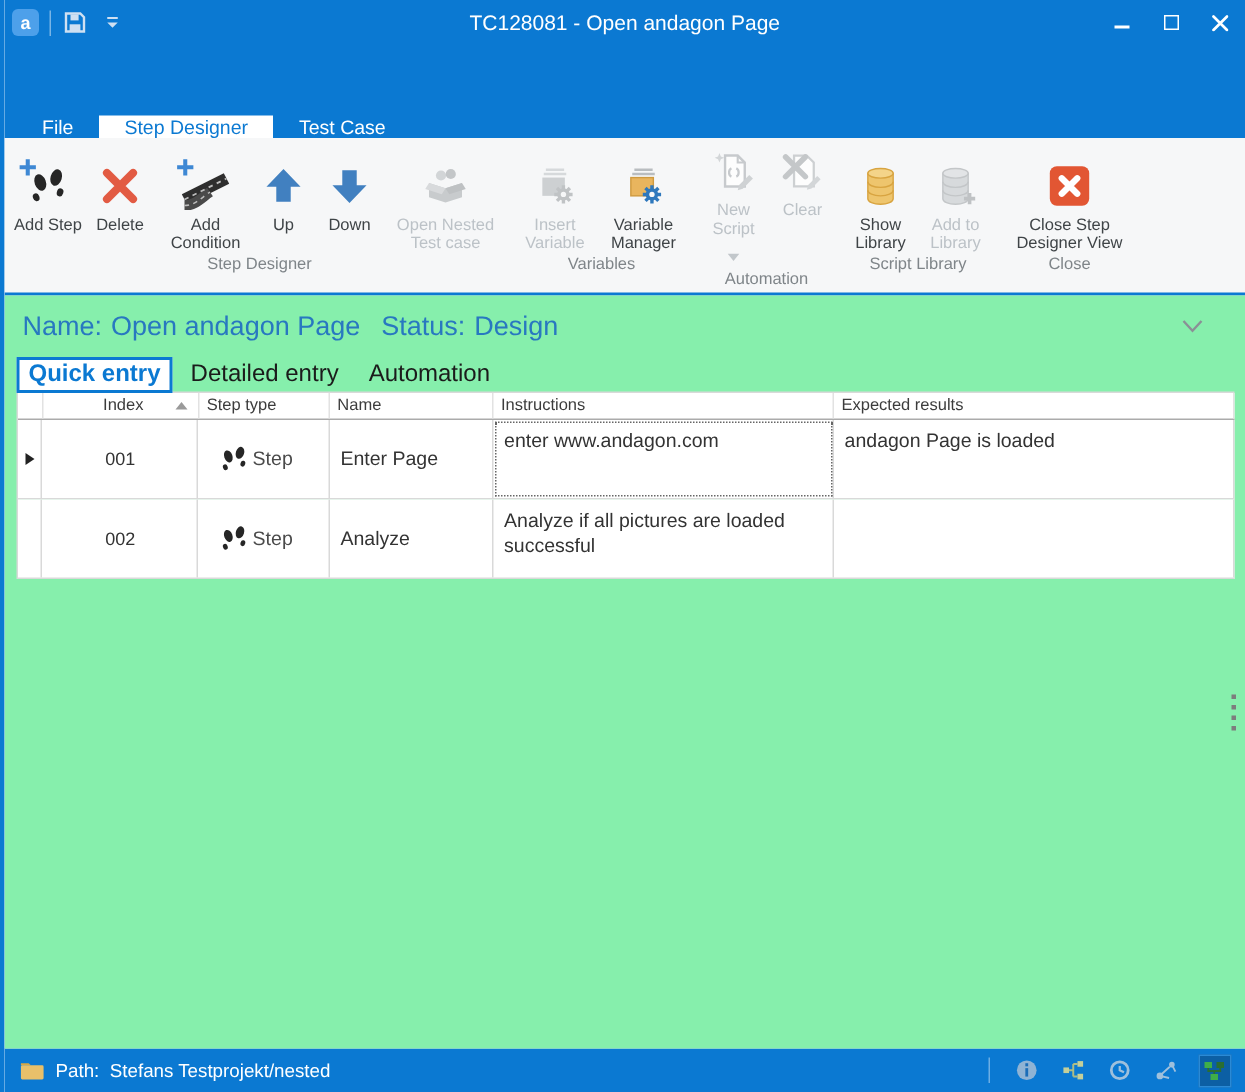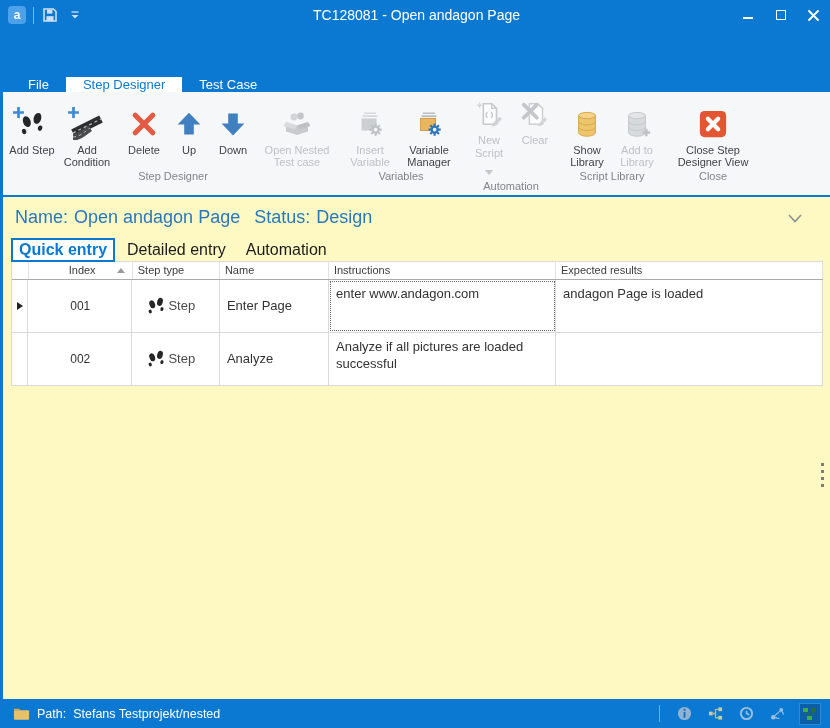--- a/index.html
+++ b/index.html
@@ -31,21 +31,21 @@
   .glabel { text-align:center; font-size:11px; color:#7f8589; padding:1px 0 3px; }
   .rsep { width:1px; background:#d9dcde; margin:5px 2px; }
   .rbtn { display:flex; flex-direction:column; align-items:center; padding-top:5px; }
   .ricon { width:34px; height:34px; position:relative; display:flex; align-items:center; justify-content:center; flex:0 0 34px; }
   .rtext { font-size:11px; color:#3f4447; text-align:center; line-height:1.18; margin-top:3px; }
   .rbtn.disabled .rtext { color:#bcc2c7; }
   .plus-badge { position:absolute; top:-2px; left:-3px; }
   .caret-down { margin-top:1px; }
 
   
-  .content { flex:1 1 auto; background:#fef9c3; position:relative; }
+  .content { flex:1 1 auto; background:#86efac; position:relative; }
   .detail-header { height:42px; display:flex; align-items:center; padding:0 12px; }
   .dh-text { color:#2878c0; font-size:18px; display:flex; gap:6px; }
   .dh-text .gap { margin-left:8px; }
   .dh-chevron { margin-left:auto; margin-right:16px; cursor:default; }
 
   
   .entry-tabs { display:flex; align-items:center; padding-left:8px; height:22px; gap:4px; }
   .etab { font-size:16px; color:#1b1b1b; padding:2px 8px; }
   .etab.active { color:#0b79d2; font-weight:bold; border:2px solid #0b79d2; background:#fff; padding:1px 6px; }
 
@@ -137,43 +137,43 @@
             </g>
               </svg>
             <span class="plus-badge">
               <svg width="13" height="13" viewBox="0 0 12 12">
                   <path d="M6 1 V11 M1 6 H11" stroke="#3e88d4" stroke-width="2.5"></path>
                 </svg>
             </span>
           </div>
           <div class="rtext">Add Step</div>
         </div>
+        <div class="rbtn" style="width:50px">
+          <div class="ricon">
+            <svg width="28" height="28" viewBox="0 0 32 32">
+                <path d="M6 6 L26 26 M26 6 L6 26" stroke="#e25b43" stroke-width="6" stroke-linecap="round"></path>
+              </svg>
+          </div>
+          <div class="rtext">Delete</div>
+        </div>
         <div class="rbtn" style="width:64px">
           <div class="ricon">
             <svg width="32" height="32" viewBox="0 0 32 32">
               <path d="M2 25 L30 11" stroke="#2e2e2e" stroke-width="8"></path>
               <path d="M2 29 C9 29 13 24 19 20" stroke="#4a4a4a" stroke-width="7" fill="none"></path>
               <path d="M2 25 L30 11" stroke="#bdbdbd" stroke-width="1.2" stroke-dasharray="3 3"></path>
               <path d="M2 29 C9 29 13 24 19 20" stroke="#bdbdbd" stroke-width="1" stroke-dasharray="3 3" fill="none"></path>
             </svg>
             <span class="plus-badge">
               <svg width="13" height="13" viewBox="0 0 12 12">
                   <path d="M6 1 V11 M1 6 H11" stroke="#3e88d4" stroke-width="2.5"></path>
                 </svg>
             </span>
           </div>
           <div class="rtext">Add Condition</div>
-        </div>
-        <div class="rbtn" style="width:50px">
-          <div class="ricon">
-            <svg width="28" height="28" viewBox="0 0 32 32">
-                <path d="M6 6 L26 26 M26 6 L6 26" stroke="#e25b43" stroke-width="6" stroke-linecap="round"></path>
-              </svg>
-          </div>
-          <div class="rtext">Delete</div>
         </div>
         <div class="rbtn" style="width:40px">
           <div class="ricon">
             <svg width="28" height="28" viewBox="0 0 32 32">
                 <path d="M16 3 L29 16.5 H21.5 V28 H10.5 V16.5 H3 Z" fill="#4180c0"></path>
               </svg>
           </div>
           <div class="rtext">Up</div>
         </div>
         <div class="rbtn" style="width:48px">

